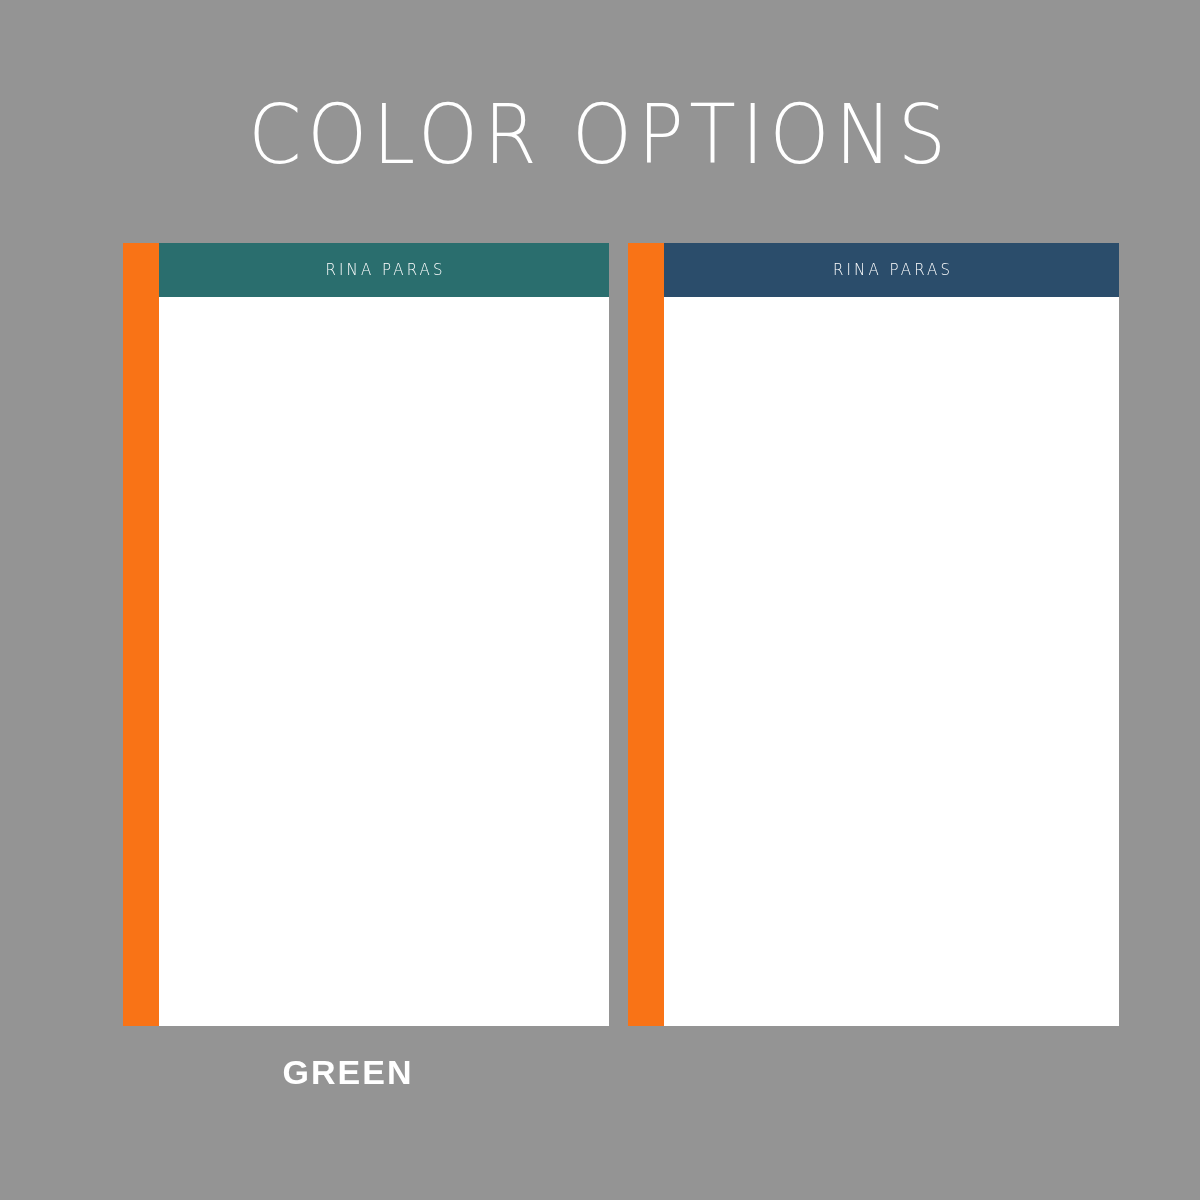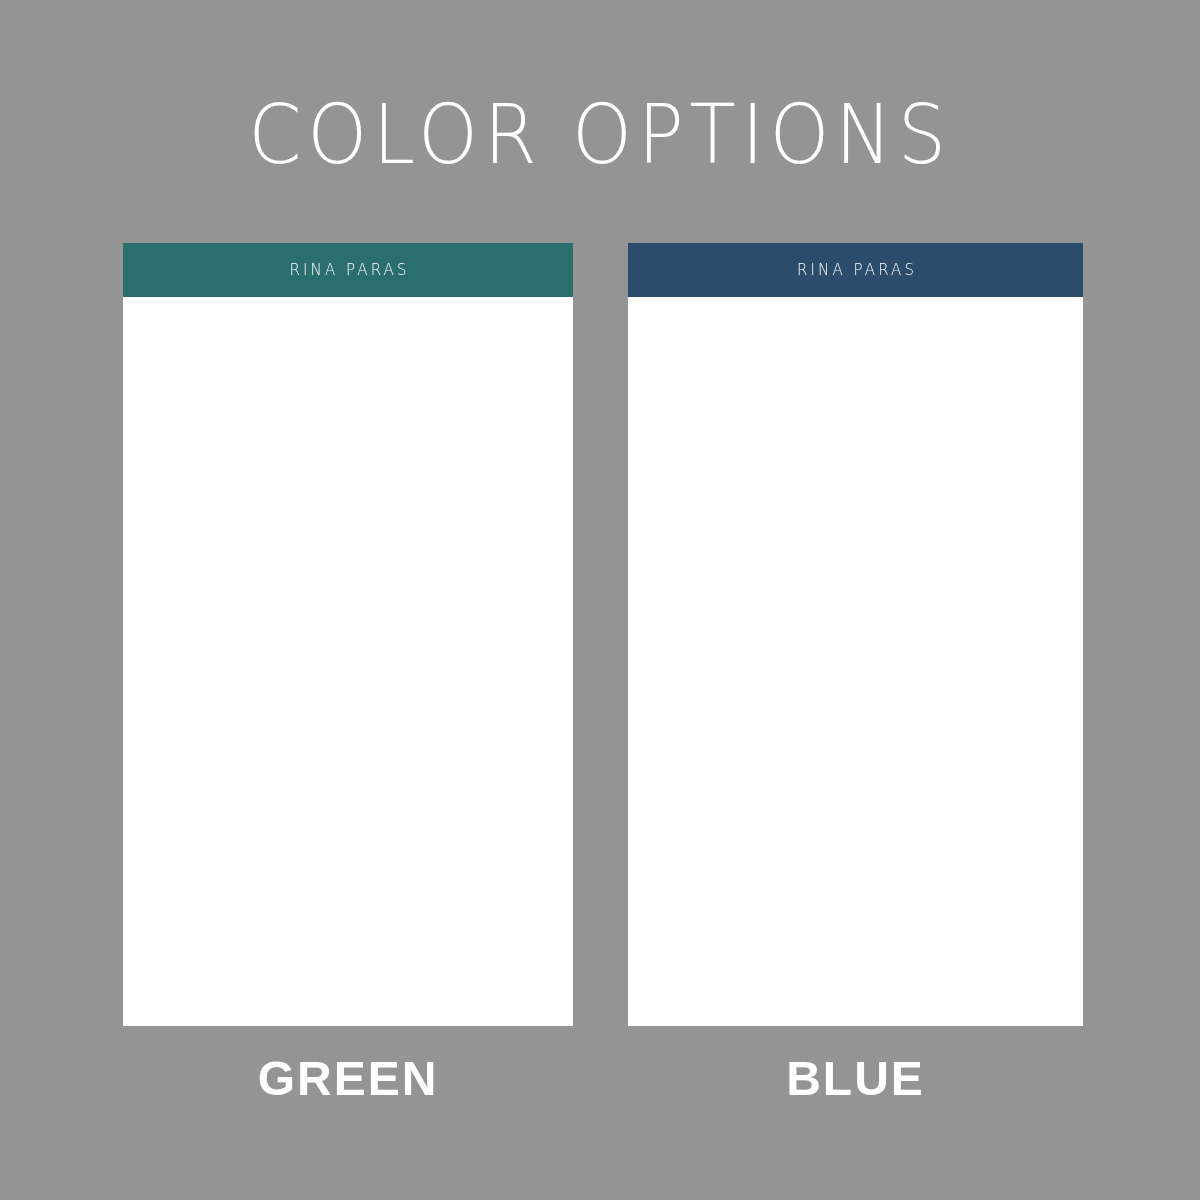--- a/index.html
+++ b/index.html
@@ -63,22 +63,23 @@
 
   .card-block.blue-block {
     left: 628px;
     width: 455px;
   }
 
   .notepad {
     position: relative;
     width: 100%;
     height: 783px;
-    background: #86efac;
+    background: #f97316;
     overflow: hidden;
+    padding-left: 36px;
   }
 
   .notepad-header {
     height: 54px;
     width: 100%;
     display: flex;
     align-items: center;
     justify-content: center;
     box-sizing: border-box;
   }
@@ -108,21 +109,21 @@
   }
 
   
   .swatch-caption {
     position: absolute;
     top: 812px;
     width: 100%;
     text-align: center;
     color: #ffffff;
     font-family: "Liberation Sans", sans-serif;
-    font-size: 48px;
+    font-size: 34px;
     font-weight: bold;
     letter-spacing: 2px;
     line-height: 1;
     white-space: nowrap;
   }
 </style>
 </head>
 <body style="background: rgb(148, 148, 148);">
 
 <div class="stage" style="background: rgb(148, 148, 148);">
@@ -149,17 +150,16 @@
 
       <div class="notepad">
 
         <div class="notepad-header blue-header" style="background: rgb(43, 77, 107);">
           <span class="monogram" style="color: rgb(255, 255, 255);">RINA PARAS</span>
         </div>
 
         <div class="notepad-body" style="background: rgb(255, 255, 255);"></div>
       </div>
 
-      <div class="swatch-caption">BLUE</div>
     </div>
 
   </div>
 </div>
 
 </body></html>

